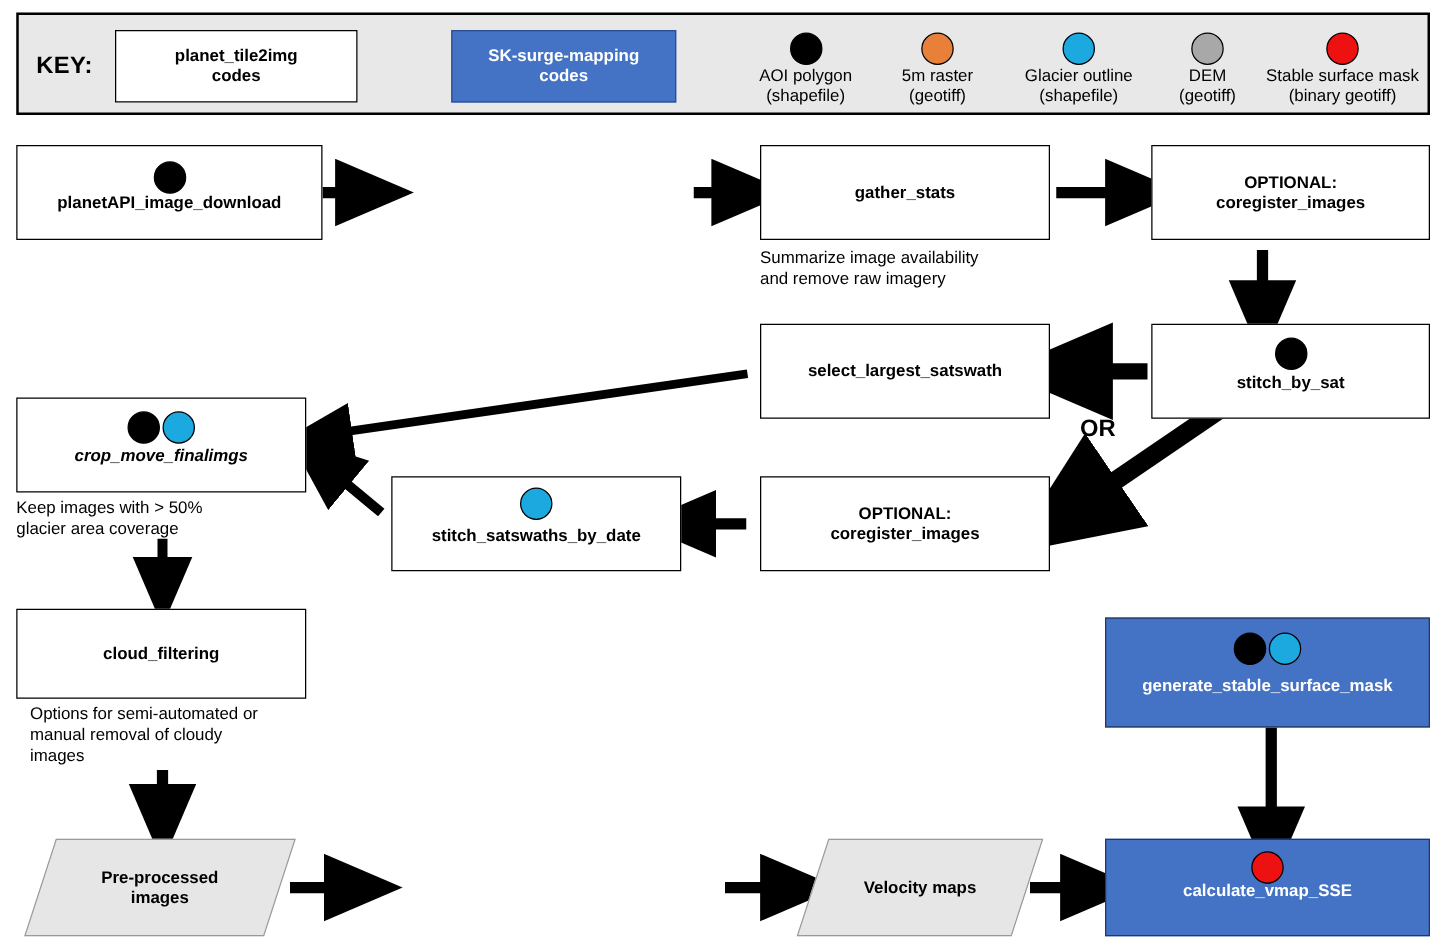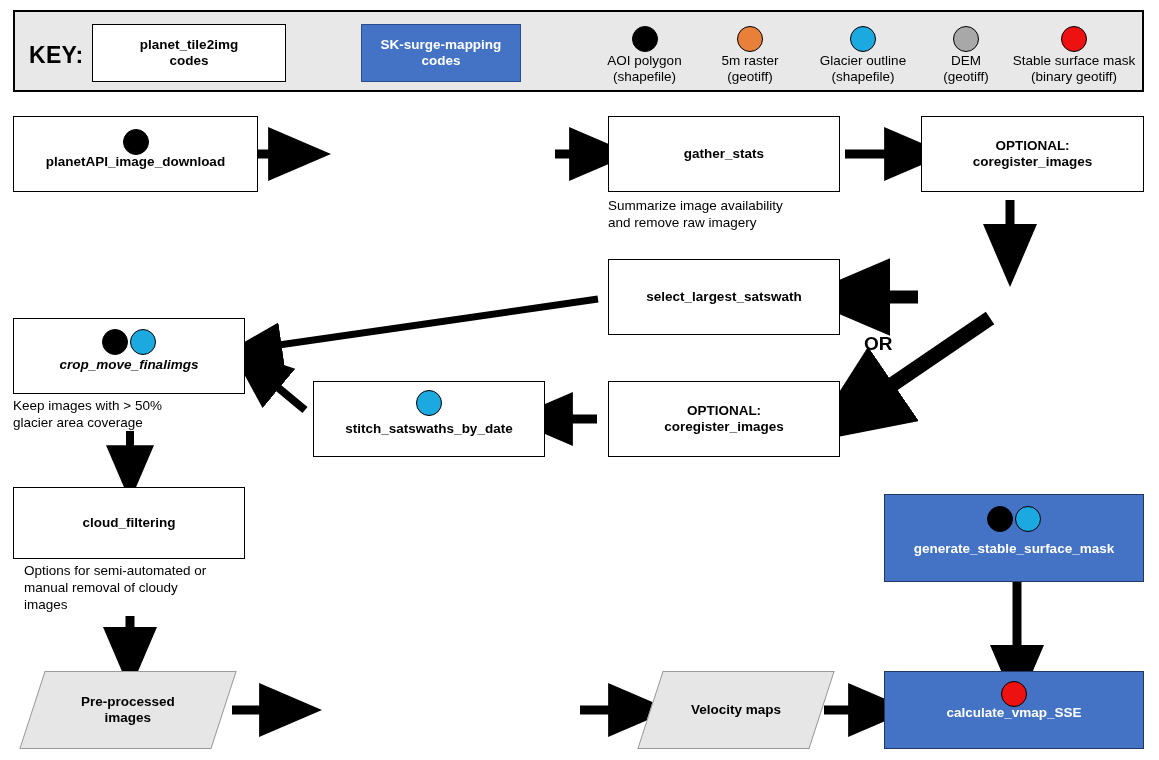--- a/index.html
+++ b/index.html
@@ -5,21 +5,21 @@
   html,body{margin:0;padding:0;background:#ffffff;}
   body{font-family:"Liberation Sans", sans-serif;}
   #canvas{position:relative;width:1159px;height:760px;background:#fff;overflow:hidden;}
 
   
   .key-box{
     position:absolute;left:13px;top:10px;width:1131px;height:82px;
     background:#e8e8e8;border:2px solid #000;box-sizing:border-box;
   }
   .key-label{
-    position:absolute;left:14px;top:30px;font-size:23px;font-weight:bold;color:#000;
+    position:absolute;left:14px;top:30px;font-size:19px;font-weight:bold;color:#000;
     letter-spacing:.3px;
   }
   .key-code-box{
     position:absolute;top:12px;box-sizing:border-box;
     display:flex;align-items:center;justify-content:center;text-align:center;
     font-size:13.5px;font-weight:bold;line-height:1.15;
   }
   .key-code-box.white{background:#fff;border:1px solid #000;color:#000;}
   .key-code-box.blue{background:#4472C4;border:1px solid #2a4d8f;color:#fff;}
 
@@ -78,21 +78,21 @@
 <div id="canvas">
 
   <div class="key-box">
     <div class="key-label">KEY:</div>
 
     <div class="key-code-box white" style="left:77px;width:194px;height:58px;">
       <span style="white-space: pre-line;">planet_tile2img
 codes</span>
     </div>
 
-    <div class="key-code-box blue" style="left:346px;width:160px;height:58px;">
+    <div class="key-code-box blue" style="left:346px;width:180px;height:58px;">
       <span style="white-space: pre-line;">SK-surge-mapping
 codes</span>
     </div>
 
     <div class="legend-item" style="left:572px;width:115px;">
       <div class="legend-dot" style="background:#000000;"></div>
       <div class="legend-text">AOI polygon</div>
       <div class="legend-text">(shapefile)</div>
     </div>
 
@@ -177,20 +177,26 @@
 coregister_images</span>
   </div>
 
   <div class="note" style="left:608px;top:198px;width:250px;white-space:pre-line;">Summarize image availability
 and remove raw imagery</div>
 
   <div class="node rect" style="left:608px;top:259px;width:232px;height:76px;">
     <span class="node-label">select_largest_satswath</span>
   </div>
 
+  <div class="node rect" style="left:921px;top:259px;width:223px;height:76px;">
+    <div class="node-dots" style="top:10px;">
+      <span class="dot" style="background:#000000;"></span>
+    </div>
+    <span class="node-label" style="margin-top:18px;">stitch_by_sat</span>
+  </div>
 
   <div class="or-label" style="left:864px;top:333px;">OR</div>
 
   <div class="node rect" style="left:13px;top:318px;width:232px;height:76px;">
     <div class="node-dots" style="top:10px;">
       <span class="dot" style="background:#000000;"></span>
       <span class="dot" style="background:#1BA9E0;"></span>
     </div>
     <span class="node-label" style="margin-top:18px;font-style:italic;">crop_move_finalimgs</span>
   </div>

